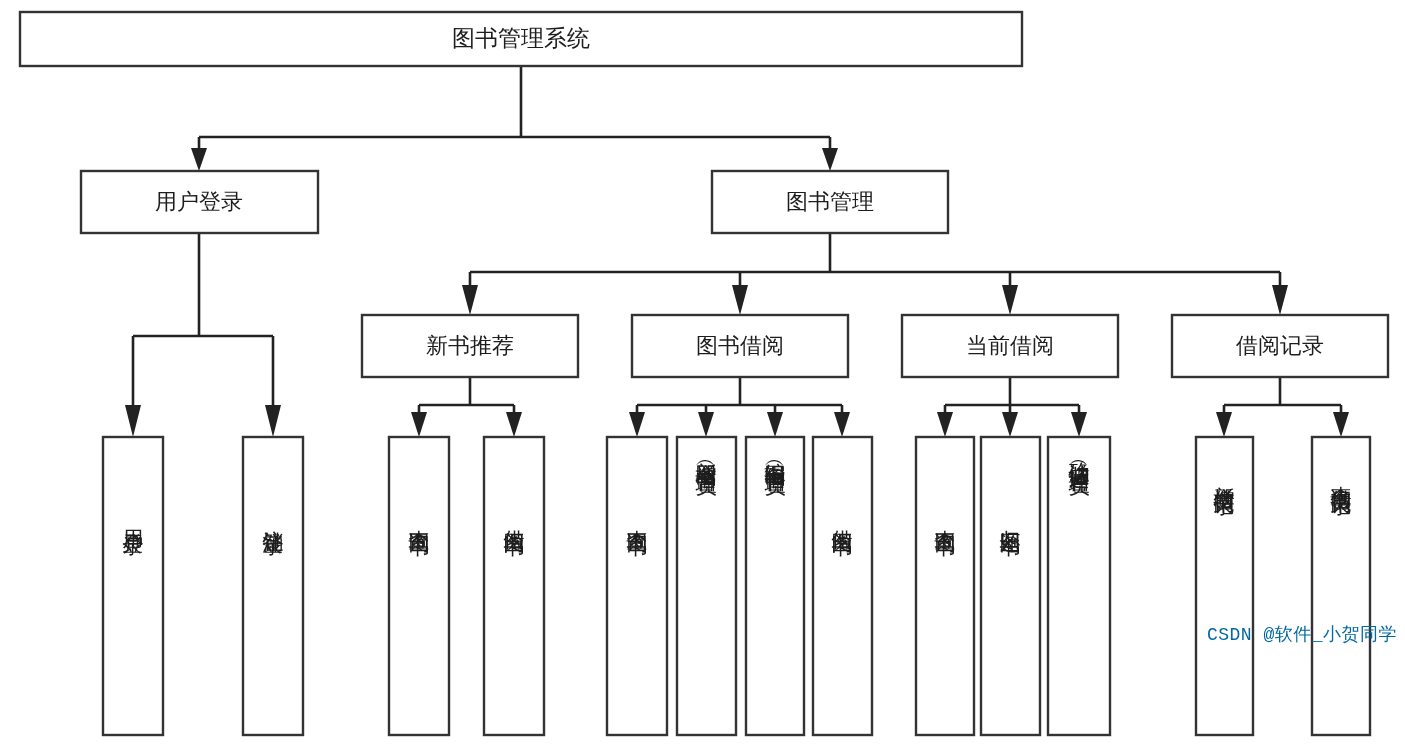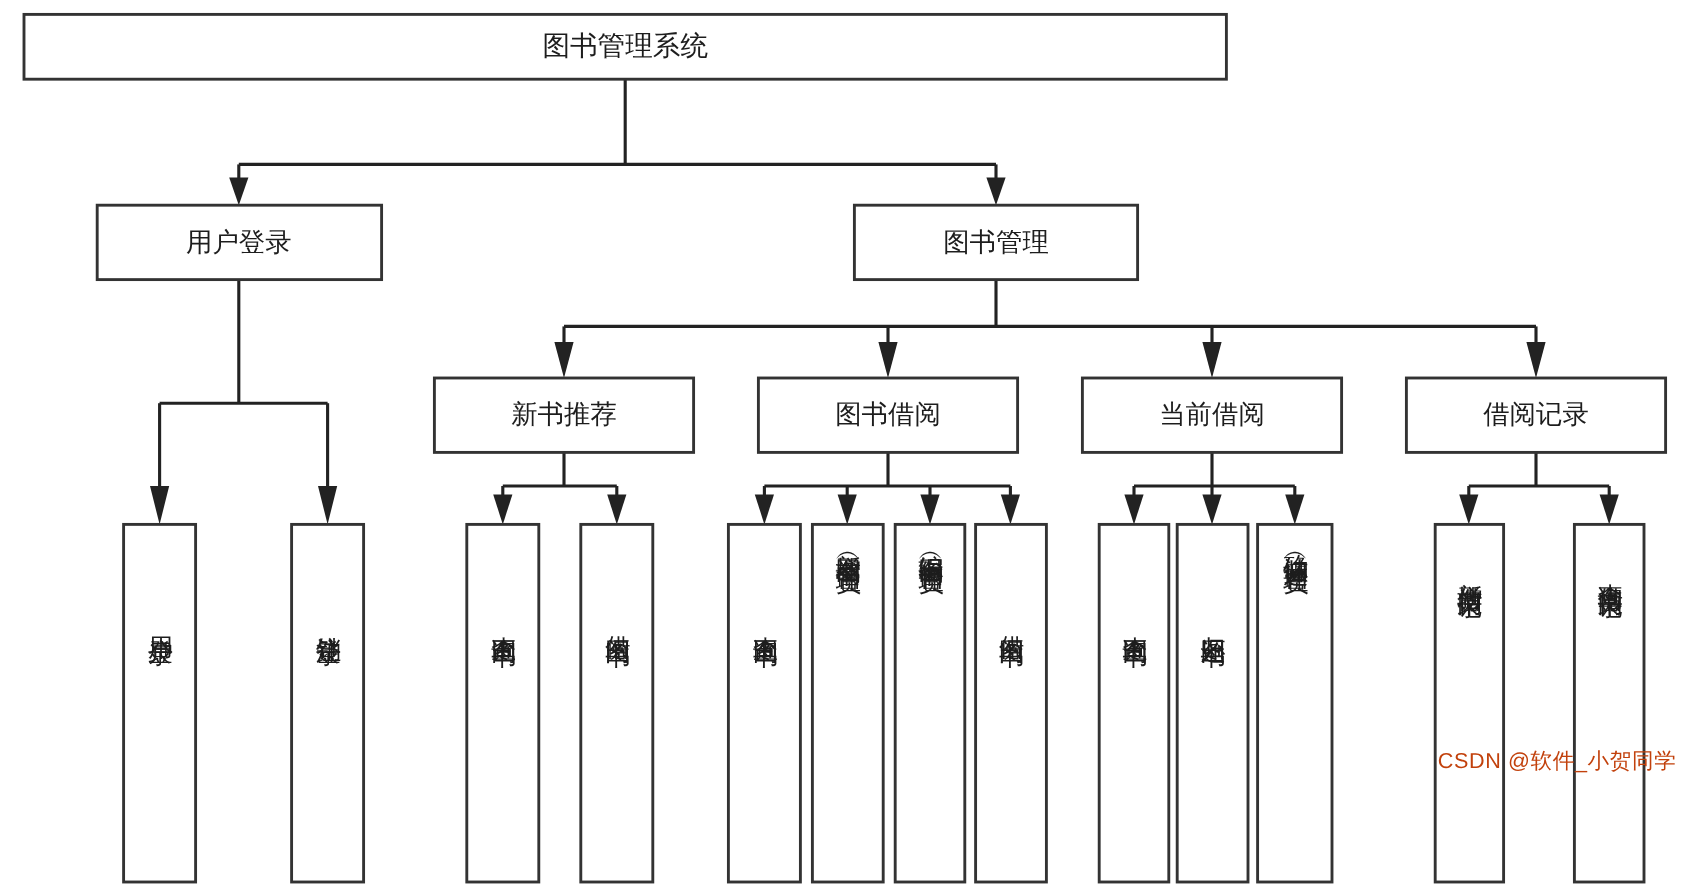--- a/index.html
+++ b/index.html
@@ -67,23 +67,23 @@
     letter-spacing: 2px;
     white-space: nowrap;
     transform: translateX(-50%);
     text-align: center;
     pointer-events: none;
   }
   .watermark {
     position: absolute;
     right: 8px;
     bottom: 4px;
-    font-family: Liberation Sans, sans-serif;
+    font-family: Liberation Mono, monospace;
     font-size: 18px;
-    color: #c2410c;
+    color: #0369a1;
     white-space: nowrap;
     letter-spacing: 0.5px;
   }
 </style>
 </head>
 <body>
 
 <div id="diagram-root">
 
   <svg class="diagram-canvas" viewBox="0 0 1405 747">

